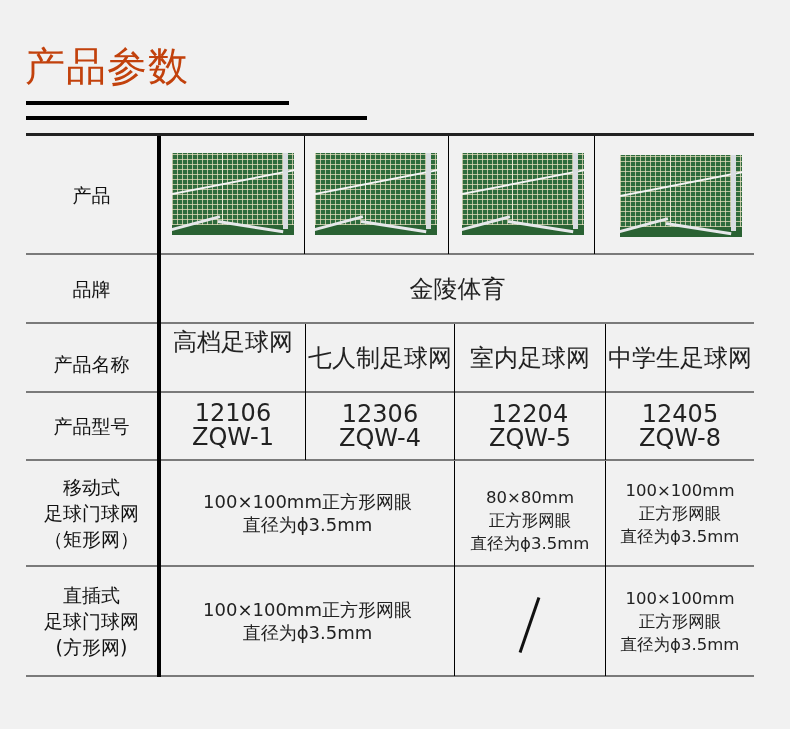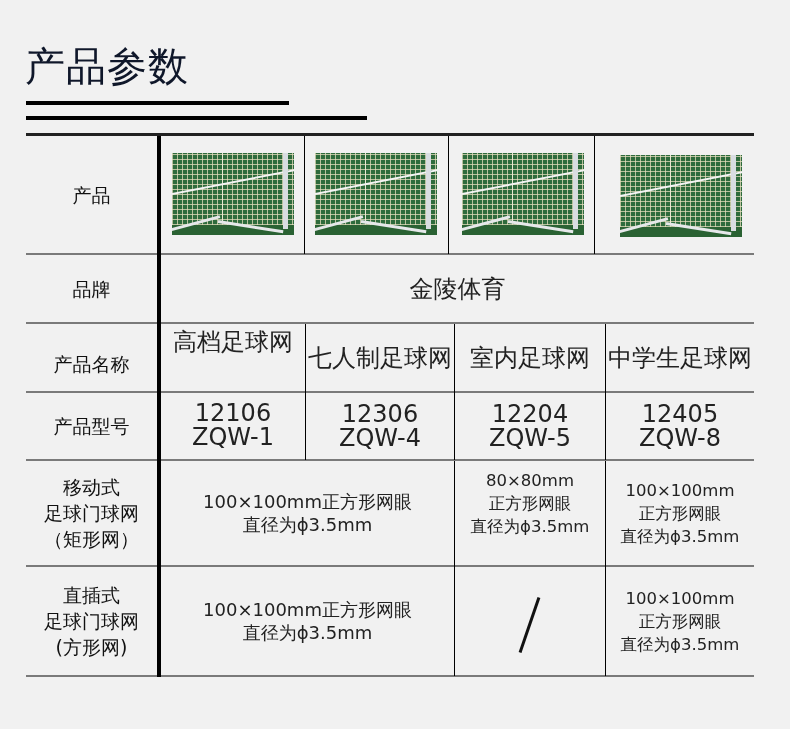--- a/index.html
+++ b/index.html
@@ -2,21 +2,21 @@
 <html><head>
   <meta charset="utf-8">
   <style>
     html, body { margin: 0; padding: 0; }
     body {
       width: 790px; height: 729px; background: #f1f1f1; position: relative; overflow: hidden;
       font-family: "DejaVu Sans", "Liberation Sans", sans-serif; color: #111;
     }
     .title {
       position: absolute; left: 25px; top: 40px; font-size: 40px; line-height: 52px;
-      font-weight: normal; color: #0f172a; letter-spacing: 1px;
+      font-weight: normal; color: #c2410c; letter-spacing: 1px;
     }
     .bar1 { position: absolute; left: 26px; top: 101px; width: 263px; height: 4px; background: #000; }
     .bar2 { position: absolute; left: 26px; top: 116px; width: 341px; height: 4px; background: #000; }
     .toprule { position: absolute; left: 26px; top: 133px; width: 728px; height: 3px; background: #222; }
 
     .hline { position: absolute; left: 26px; width: 728px; height: 2px; background: #7a7a7a; }
     .vthick { position: absolute; left: 157px; width: 4px; background: #000; top: 136px; height: 541px; }
     .vline { position: absolute; width: 1px; background: #000; }
 
     .label {
@@ -128,21 +128,21 @@
 <div class="cell" style="left:455px; top:393px; width:150px; height:66px">12204
 ZQW-5</div>
 <div class="cell" style="left:606px; top:393px; width:148px; height:66px">12405
 ZQW-8</div>
 
 <div class="label" style="top:461px; height:104px; white-space:pre-line">移动式
 足球门球网
 （矩形网）</div>
 <div class="cell mid" style="left:161px; top:461px; width:293px; height:104px">100×100mm正方形网眼
 直径为ϕ3.5mm</div>
-<div class="cell small" style="left:455px; top:445px; width:150px; height:116px">80×80mm
+<div class="cell small" style="left:455px; top:462px; width:150px; height:116px">80×80mm
 正方形网眼
 直径为ϕ3.5mm</div>
 <div class="cell small" style="left:606px; top:461px; width:148px; height:104px">100×100mm
 正方形网眼
 直径为ϕ3.5mm</div>
 
 <div class="label" style="top:567px; height:108px; white-space:pre-line">直插式
 足球门球网
 (方形网)</div>
 <div class="cell mid" style="left:161px; top:567px; width:293px; height:108px">100×100mm正方形网眼

